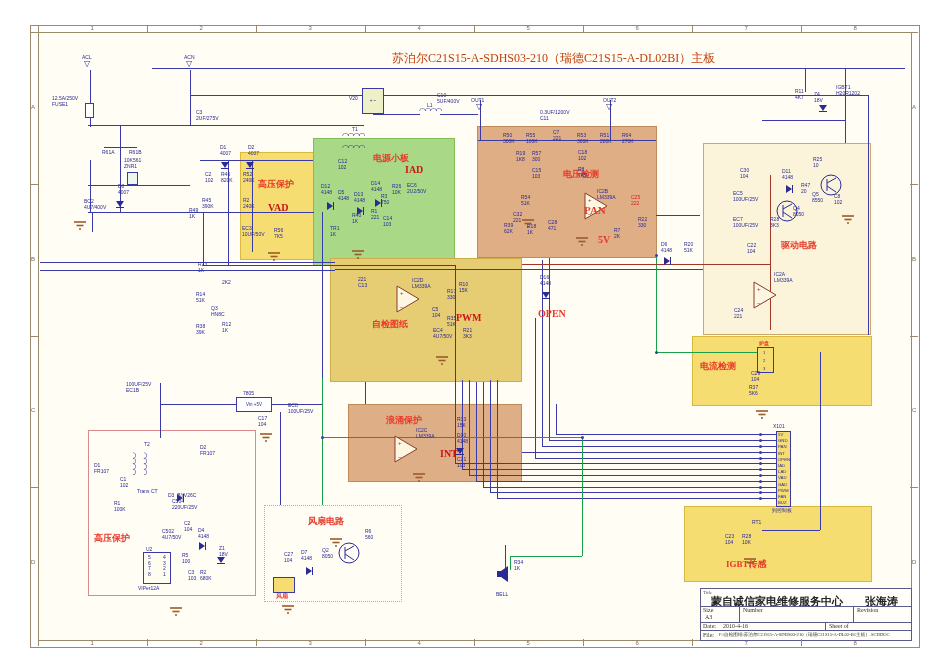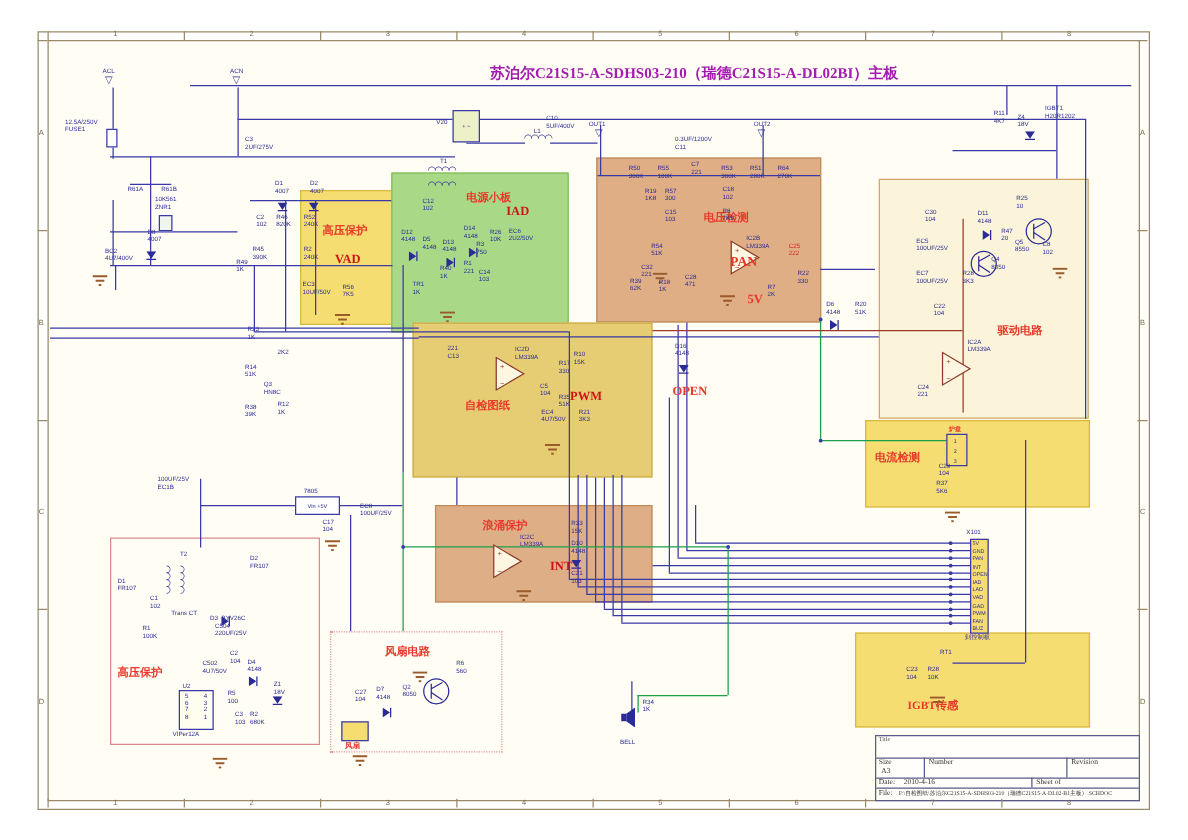--- a/index.html
+++ b/index.html
@@ -21,21 +21,21 @@
   .part.red{color:#d42222;}
   .rlab{position:absolute;color:#e8392a;font-weight:bold;
         font-family:"Liberation Serif","DejaVu Serif",serif;white-space:nowrap;}
   .sym{position:absolute;}
   .boxsym{position:absolute;box-sizing:border-box;border:1px solid #3939a8;
           font-size:4.5px;color:#2b2b96;text-align:center;line-height:1.1;overflow:hidden;}
   .conn{position:absolute;box-sizing:border-box;border:1px solid #3939a8;background:#f6dd72;}
   .connpins{position:absolute;font-size:4.3px;color:#2b2b96;white-space:pre;}
   .coil{position:absolute;color:#2b2b96;font-size:8px;letter-spacing:-1.5px;line-height:6px;white-space:nowrap;}
   .arrow{position:absolute;color:#2b2b96;font-size:8px;line-height:8px;}
-  .hdr{position:absolute;color:#a21caf;font-weight:bold;font-size:12px;
+  .hdr{position:absolute;color:#c2410c;font-weight:normal;font-size:12px;
        font-family:"Liberation Serif","DejaVu Serif",serif;white-space:nowrap;}
   
   #titleblock{position:absolute;left:700px;top:588px;width:212px;height:53px;
               box-sizing:border-box;border:1px solid #5a5a8a;background:#fffefa;
               font-family:"Liberation Serif","DejaVu Serif",serif;color:#333;}
   .tb-small{font-size:5px;color:#555;}
   .tb-company{font-size:11px;font-weight:bold;color:#222;white-space:nowrap;}
   .tb-field{font-size:6px;color:#333;white-space:nowrap;}
   .tb-line{position:absolute;background:#5a5a8a;}
 </style>
@@ -43,20 +43,21 @@
 <body>
 
 <div id="stage">
   <div id="sheet">
     <div class="sheetbg" style="left:38px;top:32px;width:874px;height:609px;"></div>
     <div class="frame" style="left:30px;top:25px;width:888px;height:621px;"></div>
     <div class="frame" style="left:38px;top:32px;width:872px;height:607px;"></div>
     <div class="hdr" style="left:392px;top:50px;">苏泊尔C21S15-A-SDHS03-210（瑞德C21S15-A-DL02BI）主板</div>
     <div id="titleblock">
       <span class="tb-small" style="position:absolute;left:2px;top:1px;">Title</span>
+      <span class="tb-company" style="position:absolute;left:10px;top:5px;">蒙自诚信家电维修服务中心　　张海涛</span>
       <div class="tb-line" style="left:0;top:17px;width:100%;height:1px;"></div>
       <span class="tb-field" style="position:absolute;left:2px;top:18px;">Size</span>
       <span class="tb-field" style="position:absolute;left:4px;top:25px;">A3</span>
       <span class="tb-field" style="position:absolute;left:42px;top:18px;">Number</span>
       <span class="tb-field" style="position:absolute;left:156px;top:18px;">Revision</span>
       <div class="tb-line" style="left:38px;top:17px;width:1px;height:16px;"></div>
       <div class="tb-line" style="left:152px;top:17px;width:1px;height:16px;"></div>
       <div class="tb-line" style="left:0;top:33px;width:100%;height:1px;"></div>
       <span class="tb-field" style="position:absolute;left:2px;top:34px;">Date:</span>
       <span class="tb-field" style="position:absolute;left:22px;top:34px;">2010-4-16</span>
@@ -68,21 +69,21 @@
     </div>
   <div class="blk" style="left: 240px; top: 152px; width: 88px; height: 108px; background: rgb(246, 221, 114); border: 1px solid rgb(216, 185, 62);"></div>
       <div class="blk-label" style="left: 258px; top: 178px;">高压保护</div>
       <div class="blk-sub" style="left: 268px; top: 202px;">VAD</div>
       <div class="blk" style="left: 313px; top: 138px; width: 142px; height: 128px; background: rgb(169, 217, 135); border: 1px solid rgb(127, 191, 86);"></div>
       <div class="blk-label" style="left: 373px; top: 152px;">电源小板</div>
       <div class="blk-sub" style="left: 405px; top: 164px;">IAD</div>
       <div class="blk" style="left: 477px; top: 126px; width: 180px; height: 132px; background: rgb(223, 174, 133); border: 1px solid rgb(192, 138, 90);"></div>
       <div class="blk-label" style="left: 563px; top: 168px;">电压检测</div>
       <div class="blk" style="left: 703px; top: 143px; width: 168px; height: 192px; background: rgb(251, 244, 218); border: 1px solid rgb(207, 167, 106);"></div>
-      <div class="blk-label" style="left: 798px; top: 239px; margin-top: 19px;">驱动电路</div>
+      <div class="blk-label" style="left: 781px; top: 239px;">驱动电路</div>
       <div class="blk" style="left: 330px; top: 258px; width: 192px; height: 124px; background: rgb(230, 205, 116); border: 1px solid rgb(201, 173, 70);"></div>
       <div class="blk-label" style="left: 372px; top: 318px;">自检图纸</div>
       <div class="blk-sub" style="left: 456px; top: 312px;">PWM</div>
       <div class="blk" style="left: 348px; top: 404px; width: 174px; height: 78px; background: rgb(222, 174, 134); border: 1px solid rgb(191, 138, 88);"></div>
       <div class="blk-label" style="left: 386px; top: 414px;">浪涌保护</div>
       <div class="blk-sub" style="left: 440px; top: 448px;">INT</div>
       <div class="blk" style="left: 692px; top: 336px; width: 180px; height: 70px; background: rgb(246, 221, 114); border: 1px solid rgb(216, 185, 62);"></div>
       <div class="blk-label" style="left: 700px; top: 360px;">电流检测</div>
       <div class="blk" style="left: 684px; top: 506px; width: 188px; height: 76px; background: rgb(246, 221, 114); border: 1px solid rgb(216, 185, 62);"></div>
       <div class="blk-label" style="left: 726px; top: 558px;">IGBT传感</div>

